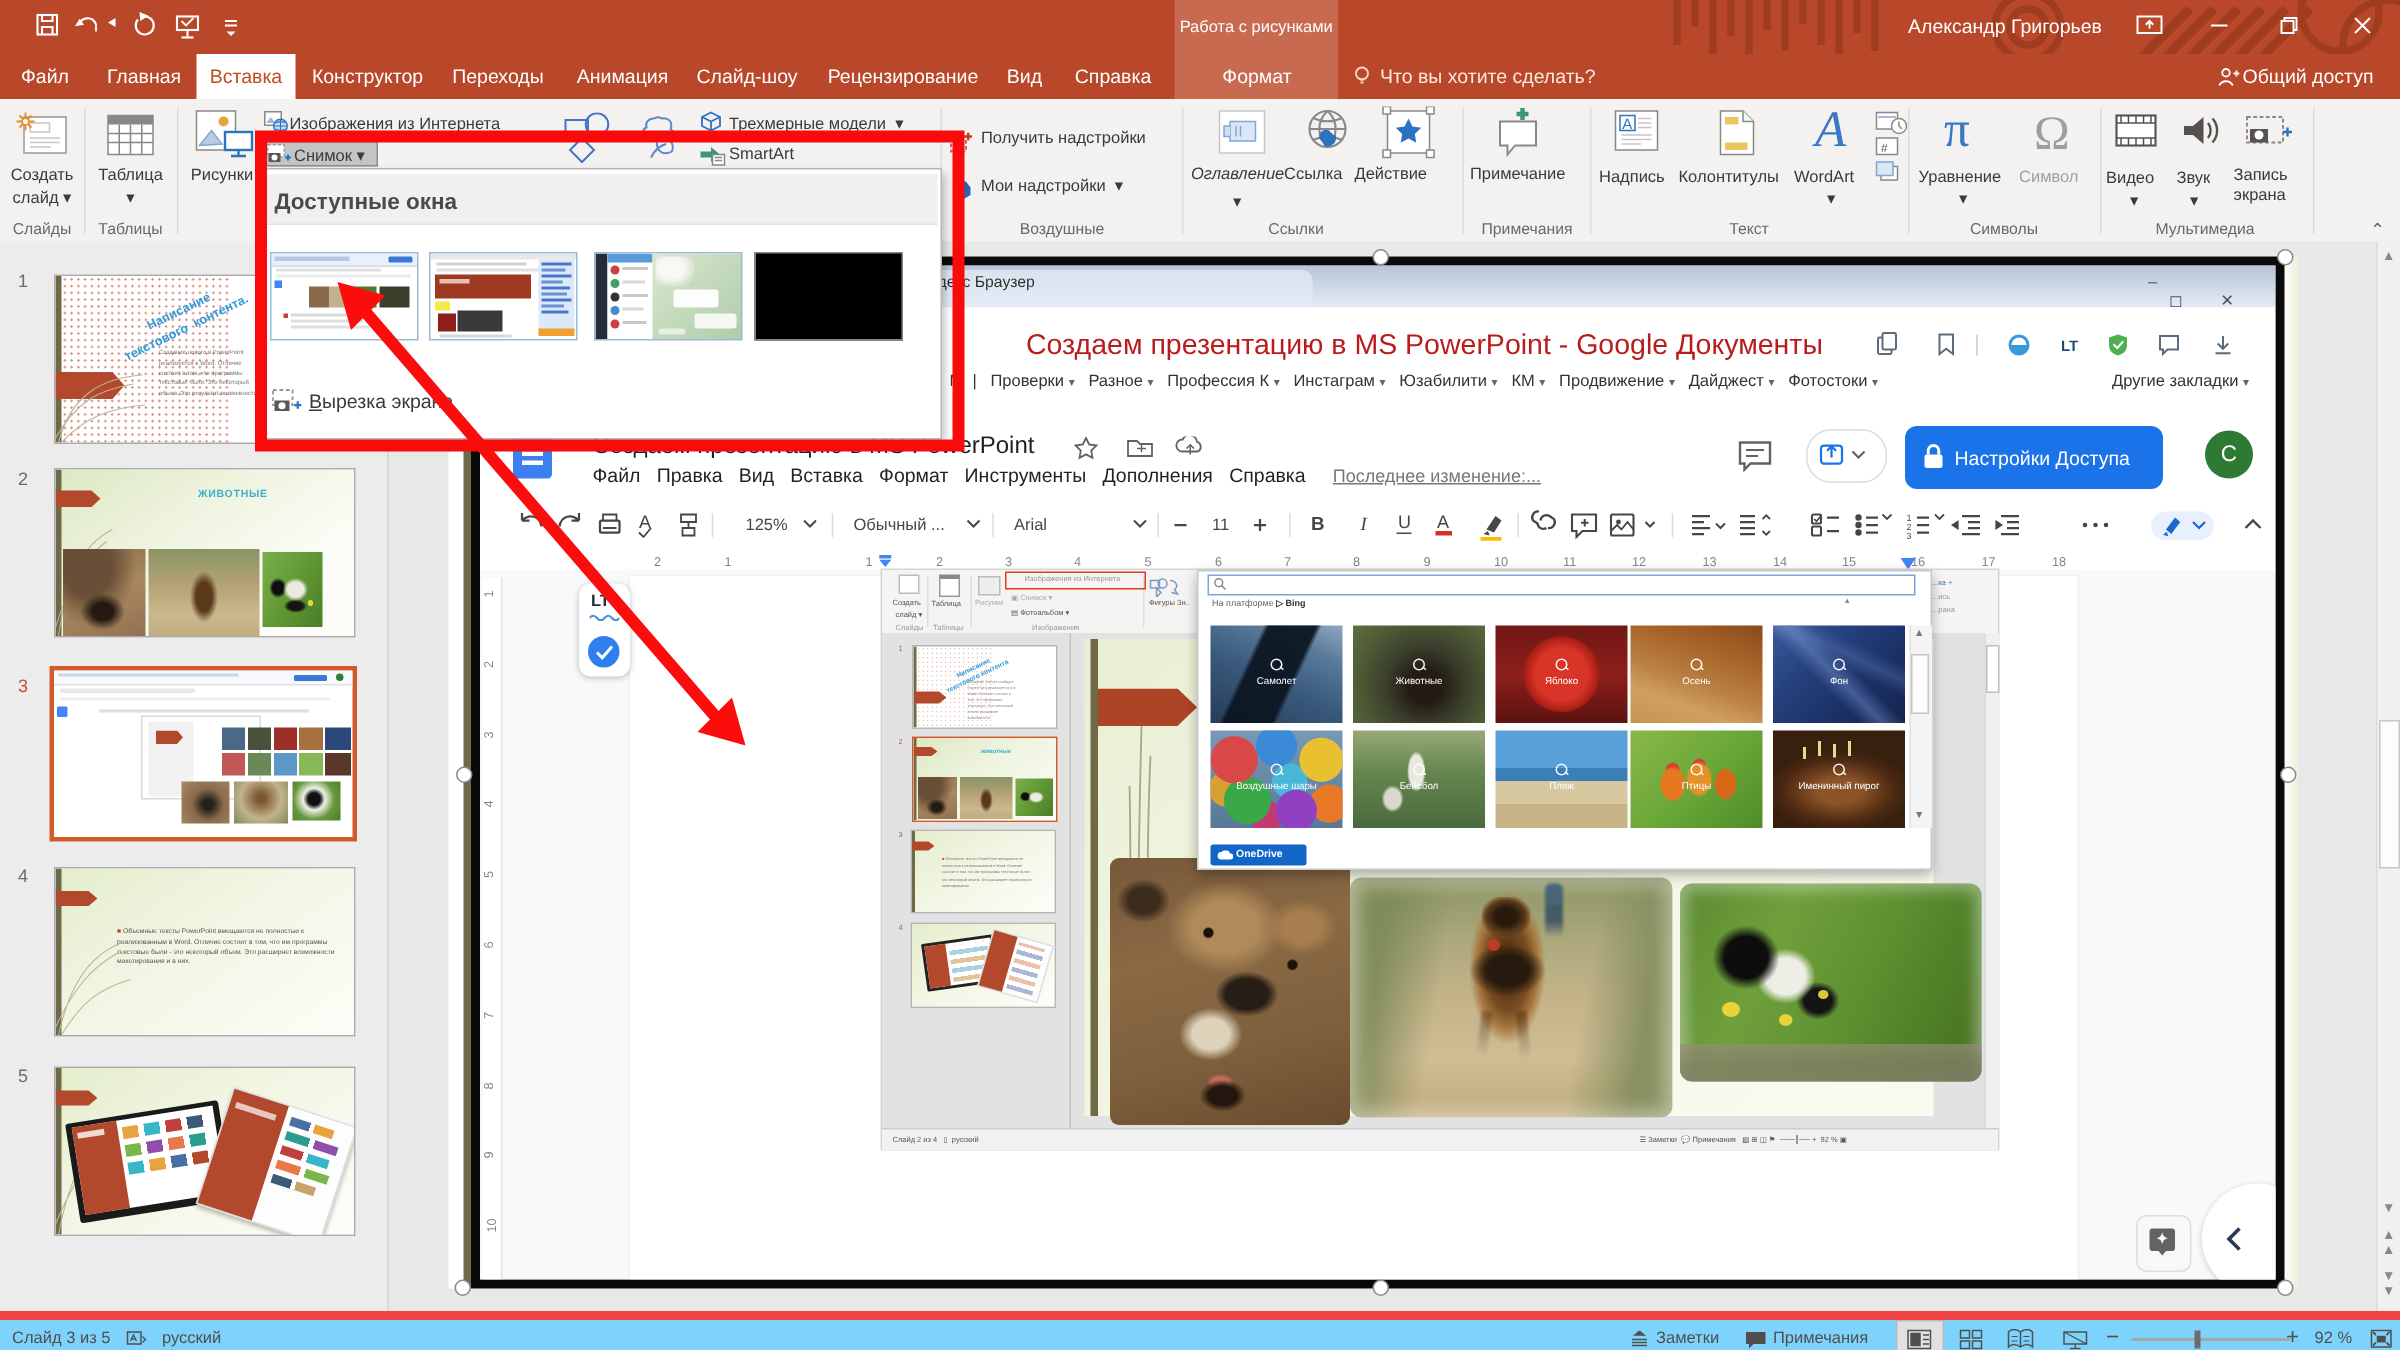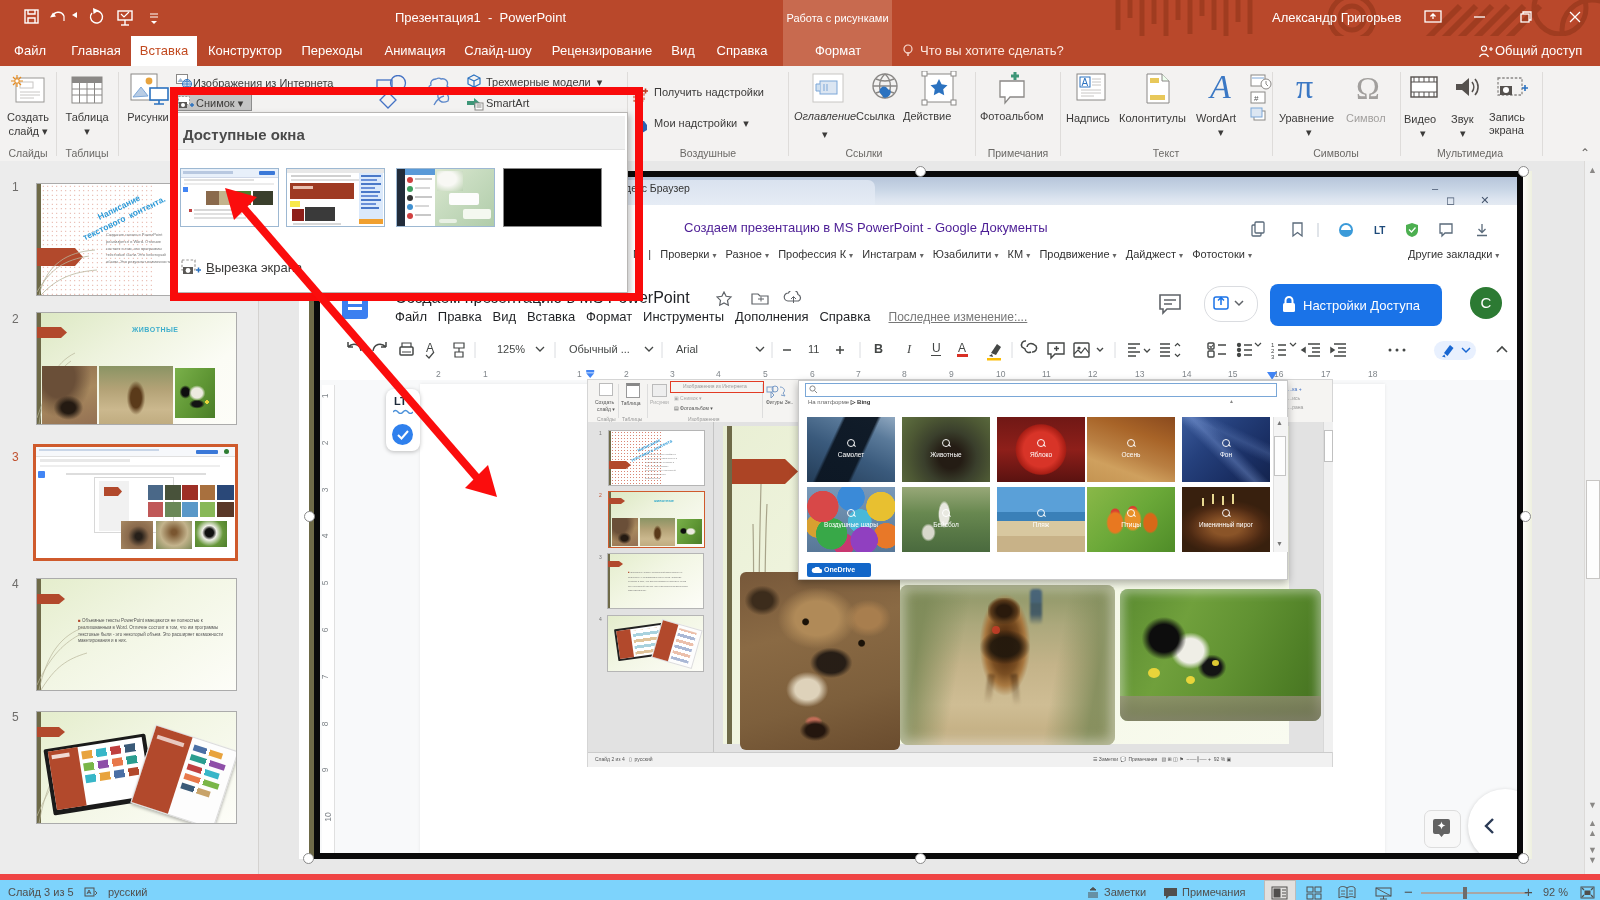--- a/index.html
+++ b/index.html
@@ -75,21 +75,20 @@
     <path d="M77 3 a6 6 0 1 1 -5 2" fill="none"></path>
           <path d="M73 0 l6 2.5 l-5.5 3.5z" fill="#fff" stroke="none"></path>
     <rect x="98" y="3" width="14" height="9"></rect>
           <path d="M101 6 l3 3 l5 -5" stroke-width="1.2"></path>
           <line x1="105" y1="12" x2="105" y2="17"></line>
           <line x1="101" y1="17" x2="109" y2="17"></line>
     <path d="M130 6 h8 M130 9 h8" stroke-width="1.2"></path>
           <path d="M131 13 l3 3 l3 -3z" fill="#fff" stroke="none"></path>
    </g>
   </svg>
-  <div class="a" style="left:395px;top:10px;width:400px;font-size:13px;color:#fff;">Презентация1&nbsp;&nbsp;-&nbsp;&nbsp;PowerPoint</div>
   <div class="a" style="left:1272px;top:10px;font-size:13px;color:#fff;">Александр Григорьев</div>
   <svg class="a" style="left:1424px;top:9px;" width="160" height="16" viewBox="0 0 160 16">
    <g fill="none" stroke="#fff" stroke-width="1.3">
     <rect x="1" y="2" width="16" height="11"></rect>
           <path d="M9 10 v-5 M6.5 7.5 l2.5 -2.5 l2.5 2.5"></path>
     <line x1="50" y1="8" x2="61" y2="8"></line>
     <rect x="97" y="5" width="8" height="8"></rect>
           <path d="M99 5 v-2 h8 v8 h-2"></path>
     <path d="M146 3 l10 10 M156 3 l-10 10"></path>
    </g>
@@ -250,21 +249,21 @@
   <div class="btxt" style="left:794px;top:44px;font-style:italic;">Оглавление</div>
   <div class="btxt" style="left:856px;top:44px;">Ссылка</div>
   <div class="btxt" style="left:903px;top:44px;">Действие</div>
   <div class="btxt" style="left:822px;top:62px;">▾</div>
   <div class="glabel" style="left:834px;width:60px;">Ссылки</div>
 
   <svg class="a" style="left:998px;top:5px" width="30" height="36" viewBox="0 0 30 36">
    <path d="M2 10 h24 v16 h-14 l-5 6 v-6 h-5z" fill="#fff" stroke="#8a8886" stroke-width="1.3"></path>
    <path d="M13 5 h8 M17 1 v8" stroke="#3e9678" stroke-width="3"></path>
   </svg>
-  <div class="btxt" style="left:980px;top:44px;">Фотоальбом</div>
+  <div class="btxt" style="left:980px;top:44px;">Примечание</div>
   <div class="glabel" style="left:978px;width:80px;">Примечания</div>
 
   <svg class="a" style="left:1076px;top:7px" width="30" height="32" viewBox="0 0 30 32">
    <rect x="1" y="1" width="28" height="26" fill="#fff" stroke="#8a8886"></rect>
         <rect x="4" y="4" width="10" height="10" fill="#fff" stroke="#2b72c0"></rect>
         <text x="5.5" y="13" font-size="10" fill="#2b72c0" font-family="Liberation Sans">A</text>
         <path d="M16 6 h9 M16 9 h9 M16 12 h9 M5 17 h20 M5 20 h20 M5 23 h13" stroke="#c8c6c4"></path>
   </svg>
   <svg class="a" style="left:1144px;top:7px" width="28" height="32" viewBox="0 0 28 32">
    <path d="M3 1 h15 l7 7 v22 h-22z" fill="#fff" stroke="#8a8886"></path>
@@ -425,21 +424,21 @@
  <div class="a" style="left:309px;top:171px;width:5px;height:688px;background:#6e6a48;"></div>
  <div class="a" style="left:1523px;top:171px;width:9px;height:688px;background:linear-gradient(90deg,#fdfdf8,#eef0df);"></div>
  <div class="a" id="pic">
 
   <div class="a" style="left:0;top:0;width:1197px;height:28px;background:linear-gradient(180deg,#b6c5da 0%,#c9d6e6 45%,#dde5f0 80%,#e4eaf2 100%);"></div>
   <div class="a" style="left:295px;top:3px;width:260px;height:25px;background:linear-gradient(180deg,#d9e2ef,#e6ecf5);border-radius:7px 7px 0 0;"></div>
   <div class="a" style="left:305px;top:5px;font-size:10.5px;color:#333;">декс Браузер</div>
   <div class="a" style="left:1112px;top:5px;font-size:11px;color:#45556d;letter-spacing:11px;">–&nbsp;◻&nbsp;✕</div>
 
   <div class="a" style="left:0;top:28px;width:1197px;height:38px;background:#fff;"></div>
-  <div class="a" style="left:364px;top:43px;font-size:13px;color:#4c1d95;">Создаем презентацию в MS PowerPoint - Google Документы</div>
+  <div class="a" style="left:364px;top:43px;font-size:19px;color:#b91c1c;">Создаем презентацию в MS PowerPoint - Google Документы</div>
   <svg class="a" style="left:930px;top:44px" width="255" height="18" viewBox="0 0 255 18">
    <g fill="none" stroke="#5a6a7a" stroke-width="1.3">
     <rect x="2" y="4" width="9" height="11" rx="1"></rect>
           <rect x="5" y="1" width="9" height="11" rx="1" fill="#fff"></rect>
     <path d="M43 2 h9 v13 l-4.5 -3.5 l-4.5 3.5z"></path>
     <line x1="68" y1="2" x2="68" y2="16" stroke="#d0d6de"></line>
     <circle cx="96" cy="9" r="7" fill="#3a9ad9" stroke="none"></circle>
           <path d="M91 9 a5 5 0 0 1 10 0" fill="#fff" stroke="none"></path>
     <text x="124" y="13" font-size="10" font-weight="bold" fill="#1d4a7a" stroke="none" font-family="Liberation Sans">LT</text>
     <path d="M162 2 l6 2 v5 c0 4 -2.5 6 -6 7 c-3.5 -1 -6 -3 -6 -7 v-5z" fill="#4caf50" stroke="none"></path>

